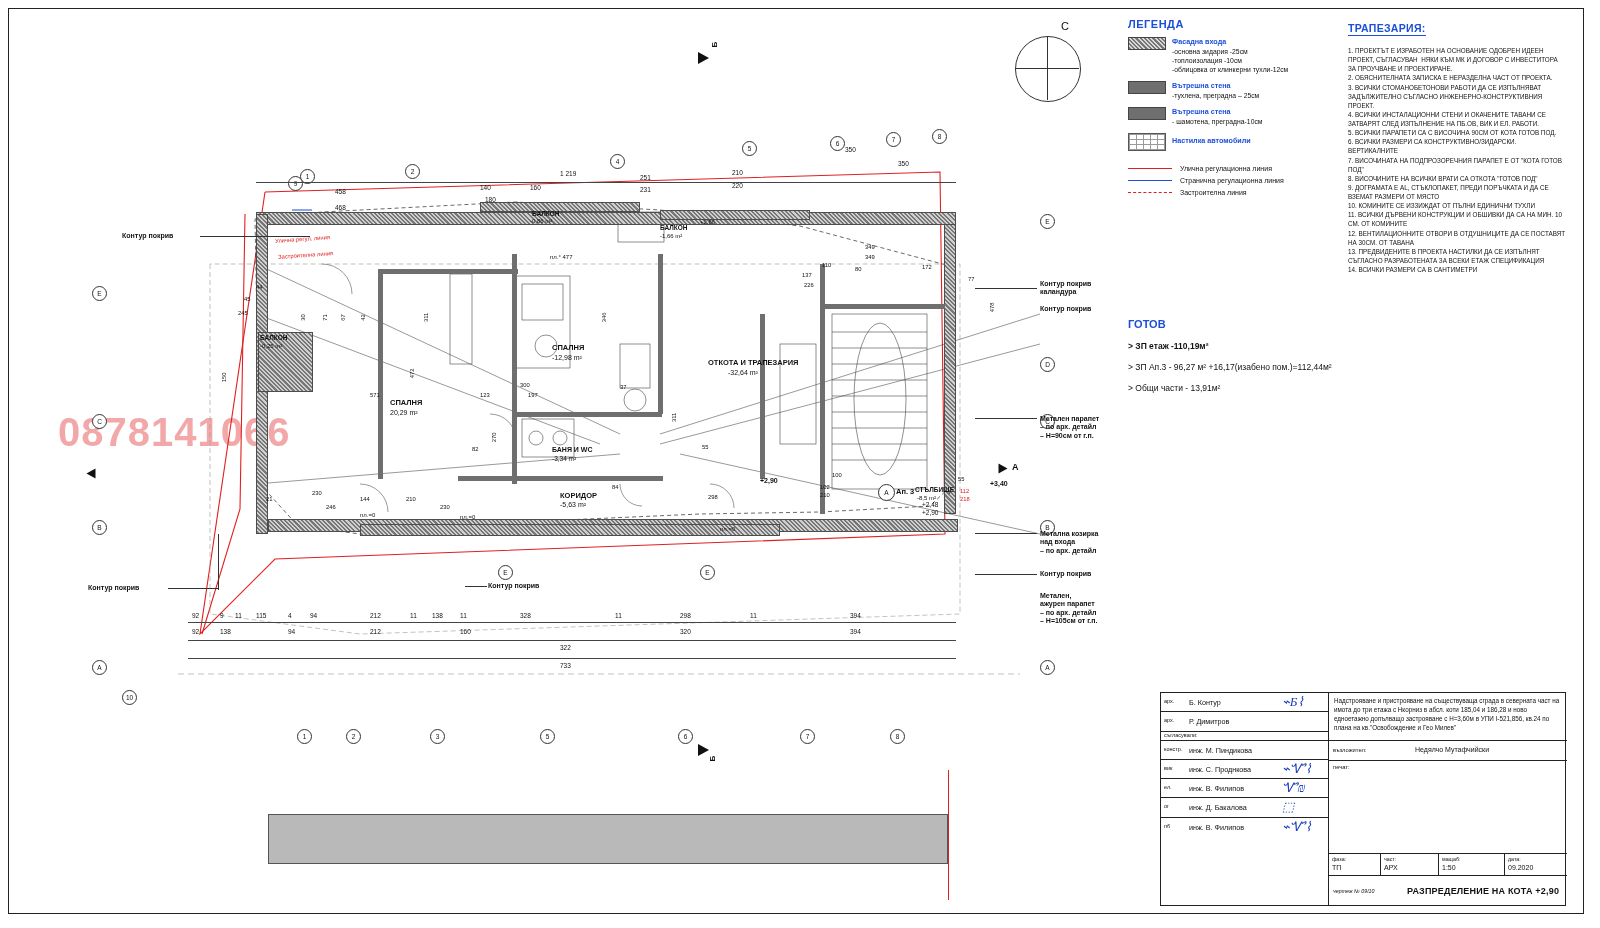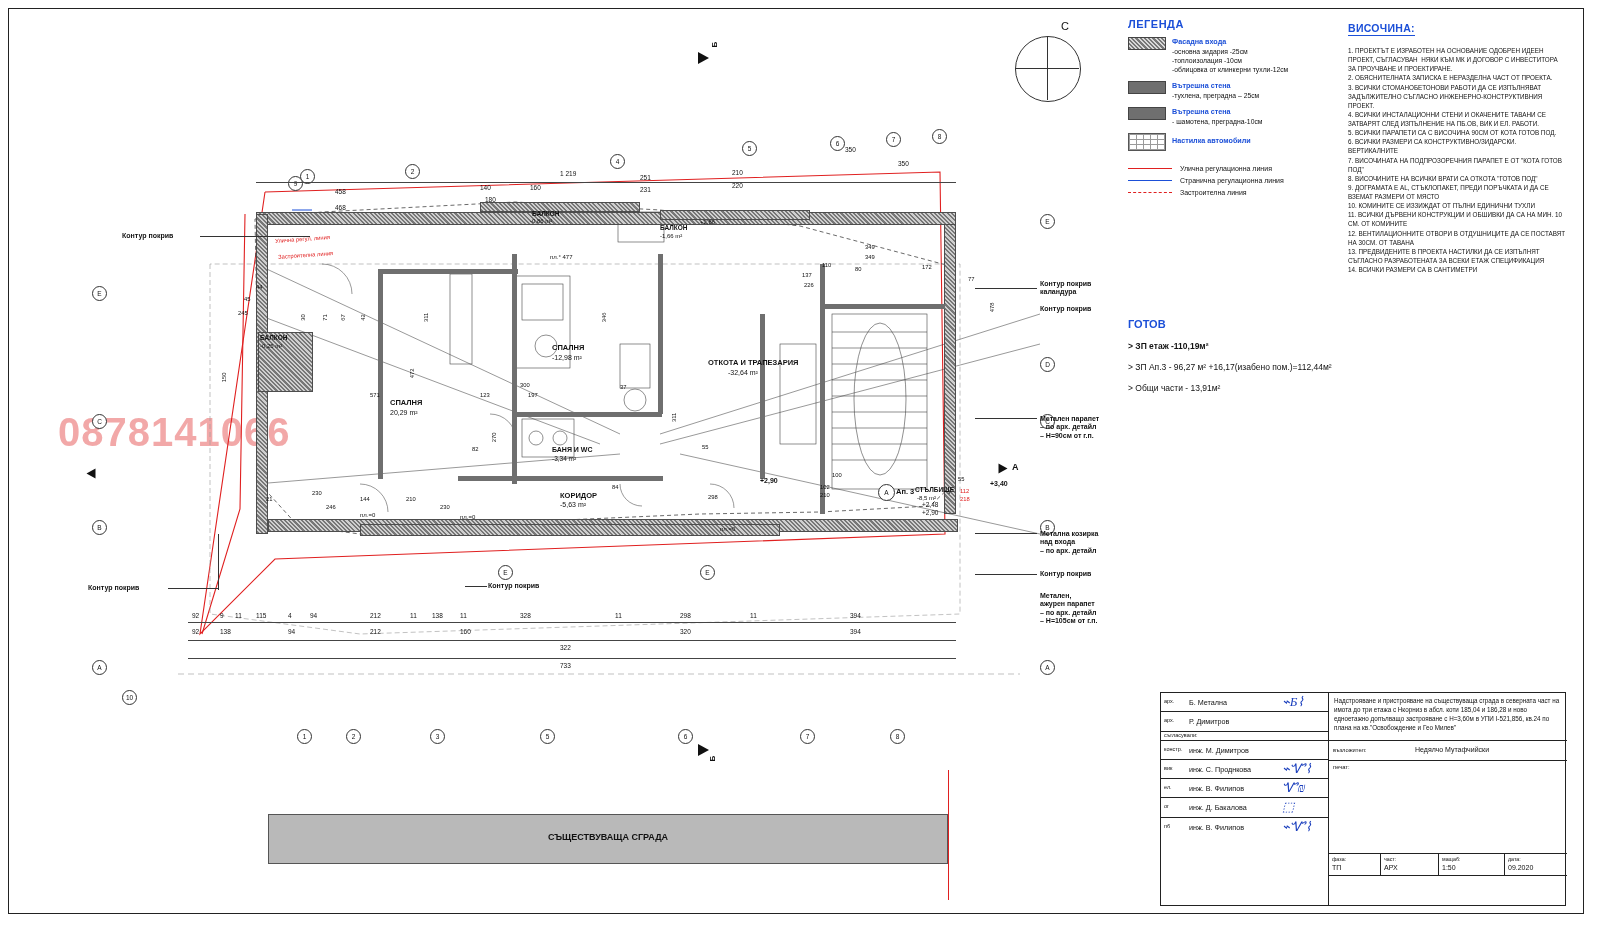--- a/index.html
+++ b/index.html
@@ -174,21 +174,21 @@
   </div>
 
   <div id="areas">
     <div class="areas-title">ГОТОВ</div>
     <div class="area-item b">&gt; ЗП етаж -110,19м²</div>
     <div class="area-item">&gt; ЗП Ап.3 - 96,27 м² +16,17(изабено пом.)=112,44м²</div>
     <div class="area-item">&gt; Общи части - 13,91м²</div>
   </div>
 
   <div id="notes">
-    <div class="notes-title">ВИСОЧИНА:</div>
+    <div class="notes-title">ТРАПЕЗАРИЯ:</div>
     <div class="notes-body" style="white-space:pre-wrap">1. ПРОЕКТЪТ Е ИЗРАБОТЕН НА ОСНОВАНИЕ ОДОБРЕН ИДЕЕН ПРОЕКТ, СЪГЛАСУВАН  НЯКИ КЪМ МК И ДОГОВОР С ИНВЕСТИТОРА ЗА ПРОУЧВАНЕ И ПРОЕКТИРАНЕ.
 2. ОБЯСНИТЕЛНАТА ЗАПИСКА Е НЕРАЗДЕЛНА ЧАСТ ОТ ПРОЕКТА.
 3. ВСИЧКИ СТОМАНОБЕТОНОВИ РАБОТИ ДА СЕ ИЗПЪЛНЯВАТ ЗАДЪЛЖИТЕЛНО СЪГЛАСНО ИНЖЕНЕРНО-КОНСТРУКТИВНИЯ ПРОЕКТ.
 4. ВСИЧКИ ИНСТАЛАЦИОННИ СТЕНИ И ОКАЧЕНИТЕ ТАВАНИ СЕ ЗАТВАРЯТ СЛЕД ИЗПЪЛНЕНИЕ НА ПБ.ОВ, ВИК И ЕЛ. РАБОТИ.
 5. ВСИЧКИ ПАРАПЕТИ СА С ВИСОЧИНА 90СМ ОТ КОТА ГОТОВ ПОД.
 6. ВСИЧКИ РАЗМЕРИ СА КОНСТРУКТИВНО/ЗИДАРСКИ. ВЕРТИКАЛНИТЕ
 7. ВИСОЧИНАТА НА ПОДПРОЗОРЕЧНИЯ ПАРАПЕТ Е ОТ "КОТА ГОТОВ ПОД"
 8. ВИСОЧИНИТЕ НА ВСИЧКИ ВРАТИ СА ОТКОТА "ГОТОВ ПОД"
 9. ДОГРАМАТА Е AL, СТЪКЛОПАКЕТ, ПРЕДИ ПОРЪЧКАТА И ДА СЕ ВЗЕМАТ РАЗМЕРИ ОТ МЯСТО
 10. КОМИНИТЕ СЕ ИЗЗИЖДАТ ОТ ПЪЛНИ ЕДИНИЧНИ ТУХЛИ
@@ -461,42 +461,41 @@
 ажурен парапет
 – по арх. детайл
 – H=105см от г.п.</div>
   <div class="leadh" style="left:975px;top:418px;width:62px;"></div>
   <div class="leadh" style="left:975px;top:533px;width:62px;"></div>
   <div class="leadh" style="left:975px;top:574px;width:62px;"></div>
   <div class="leadh" style="left:975px;top:288px;width:62px;"></div>
 
   <div id="exist">
     <div class="exist-band"></div>
-    <div class="exist-txt">СЪЩЕСТВУВАЩА СГРАДА</div>
   </div>
   <div class="redline" style="left:948px;top:770px;width:1.4px;height:130px;"></div>
 
   <div id="tb">
     <div class="col-l">
 
       <div class="rowsig">
         <span class="lab">арх.</span>
-        <span class="nm">Б. Метална</span>
+        <span class="nm">Б. Контур</span>
         <span class="sg"><span class="sigmark">⌁Ƃ⌇</span></span>
       </div>
       <div class="rowsig">
         <span class="lab">арх.</span>
         <span class="nm">Р. Димитров</span>
         <span class="sg"></span>
       </div>
       <div class="rowhdr">съгласували:</div>
 
       <div class="rowsig">
         <span class="lab">констр.</span>
-        <span class="nm">инж. М. Димитров</span>
+        <span class="nm">инж. М. Пиндикова</span>
         <span class="sg"></span>
       </div>
       <div class="rowsig">
         <span class="lab">вик</span>
         <span class="nm">инж. С. Проднкова</span>
         <span class="sg"><span class="sigmark">⌁Ꮙ⌇</span></span>
       </div>
       <div class="rowsig">
         <span class="lab">ел.</span>
         <span class="nm">инж. В. Филипов</span>
@@ -534,15 +533,19 @@
         </div>
         <div class="tb-cell" style="width:66px">
           <span class="k">мащаб:</span>
           <span class="v2">1:50</span>
         </div>
         <div class="tb-cell" style="width:62px;border-right:none">
           <span class="k">дата:</span>
           <span class="v2">09.2020</span>
         </div>
       </div>
+      <div class="tb-last">
+        <div class="nm">чертеж № 09/10</div>
+        <div class="tt">РАЗПРЕДЕЛЕНИЕ НА КОТА +2,90</div>
+      </div>
     </div>
   </div>
 </div>
 
 </body></html>

